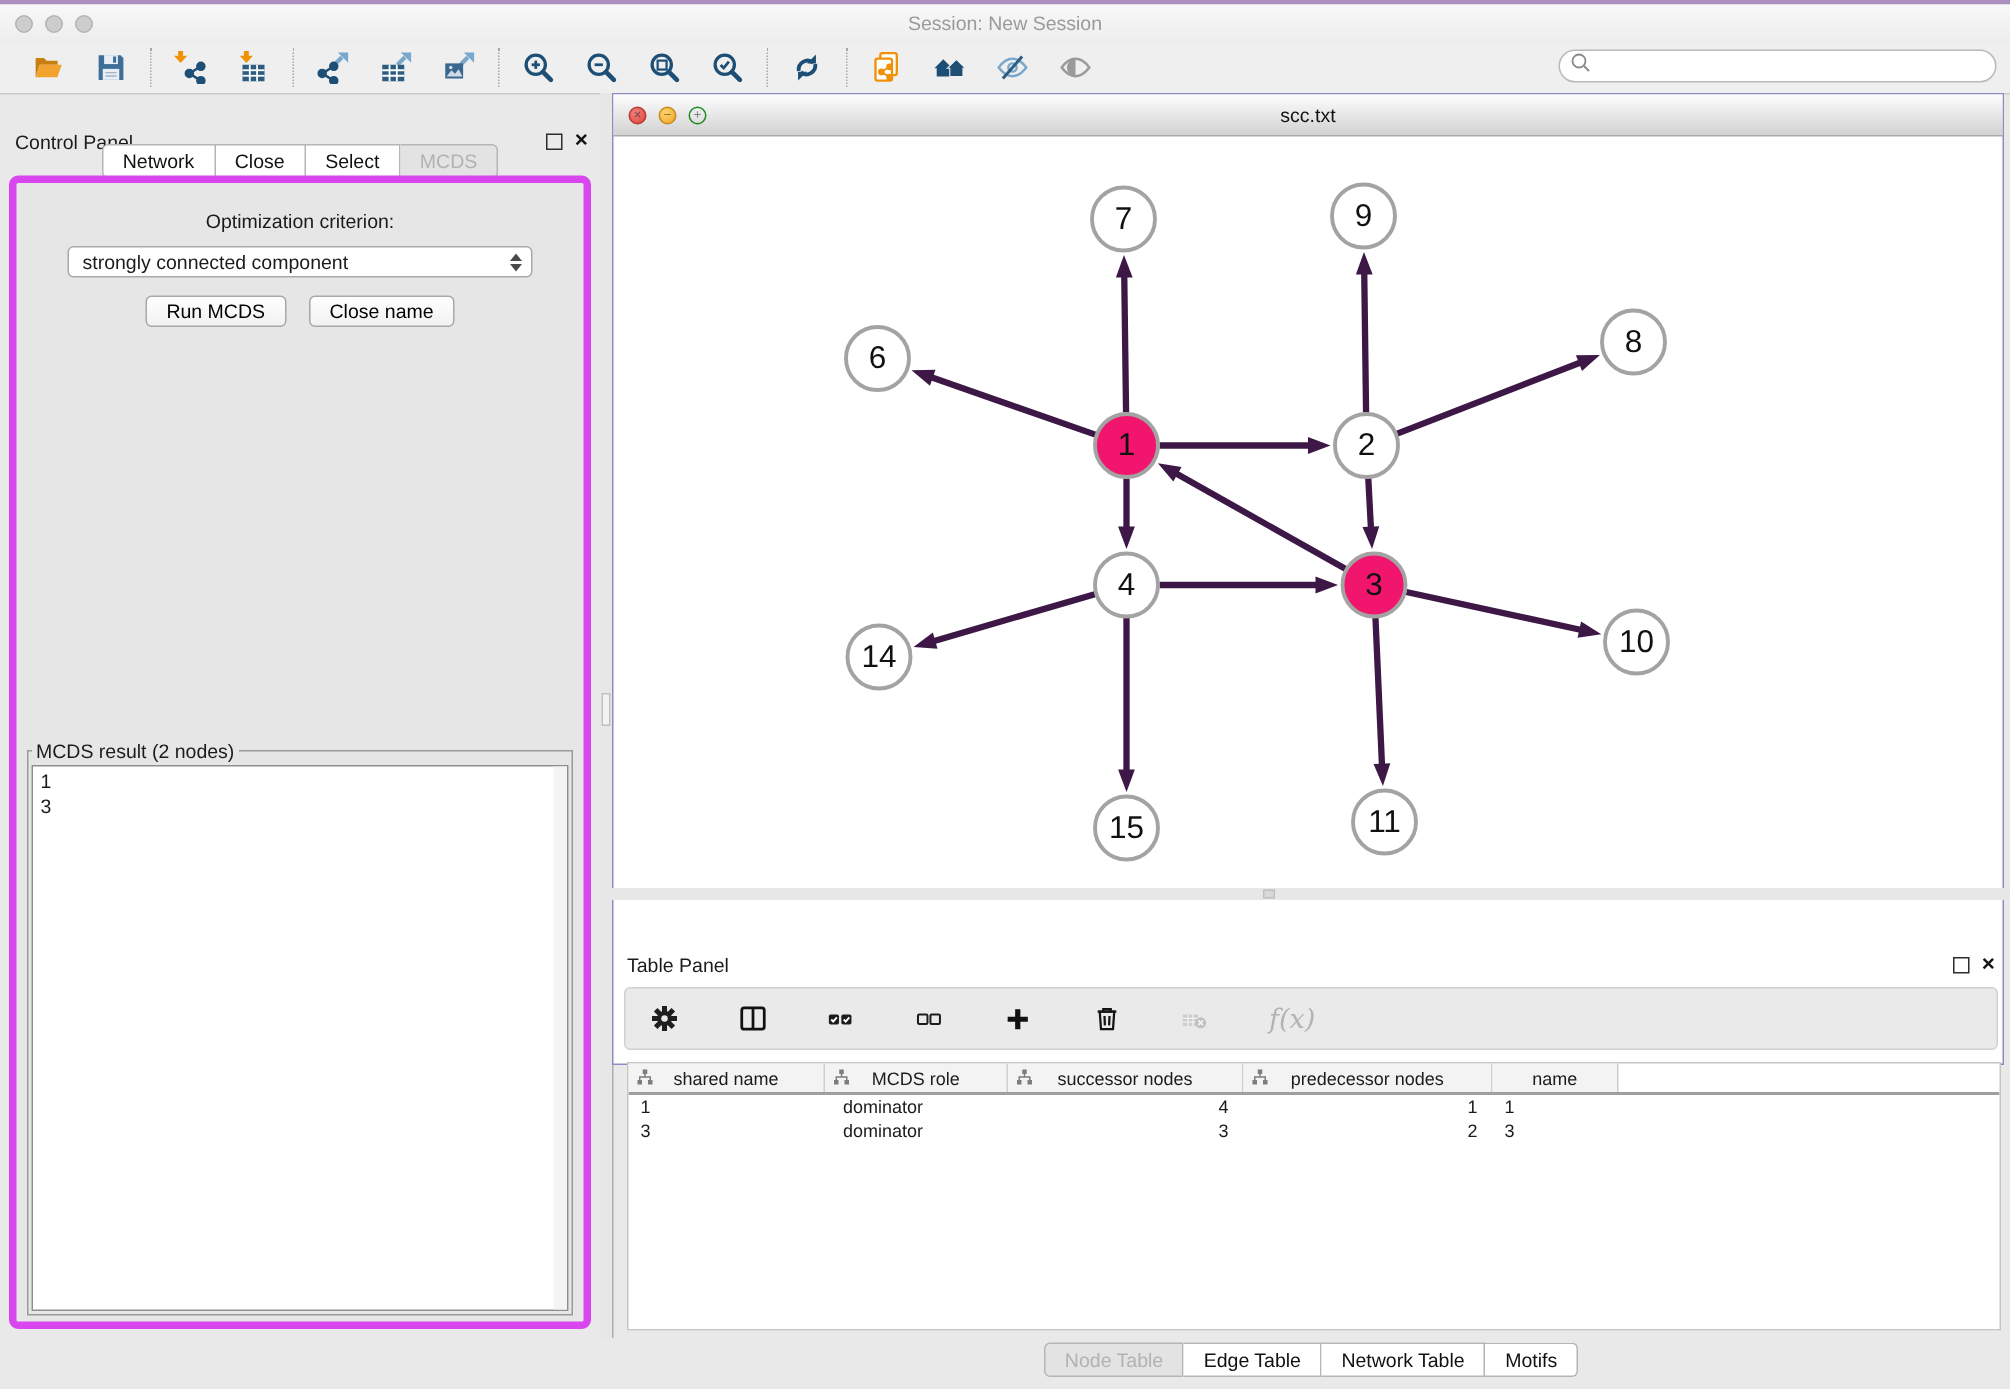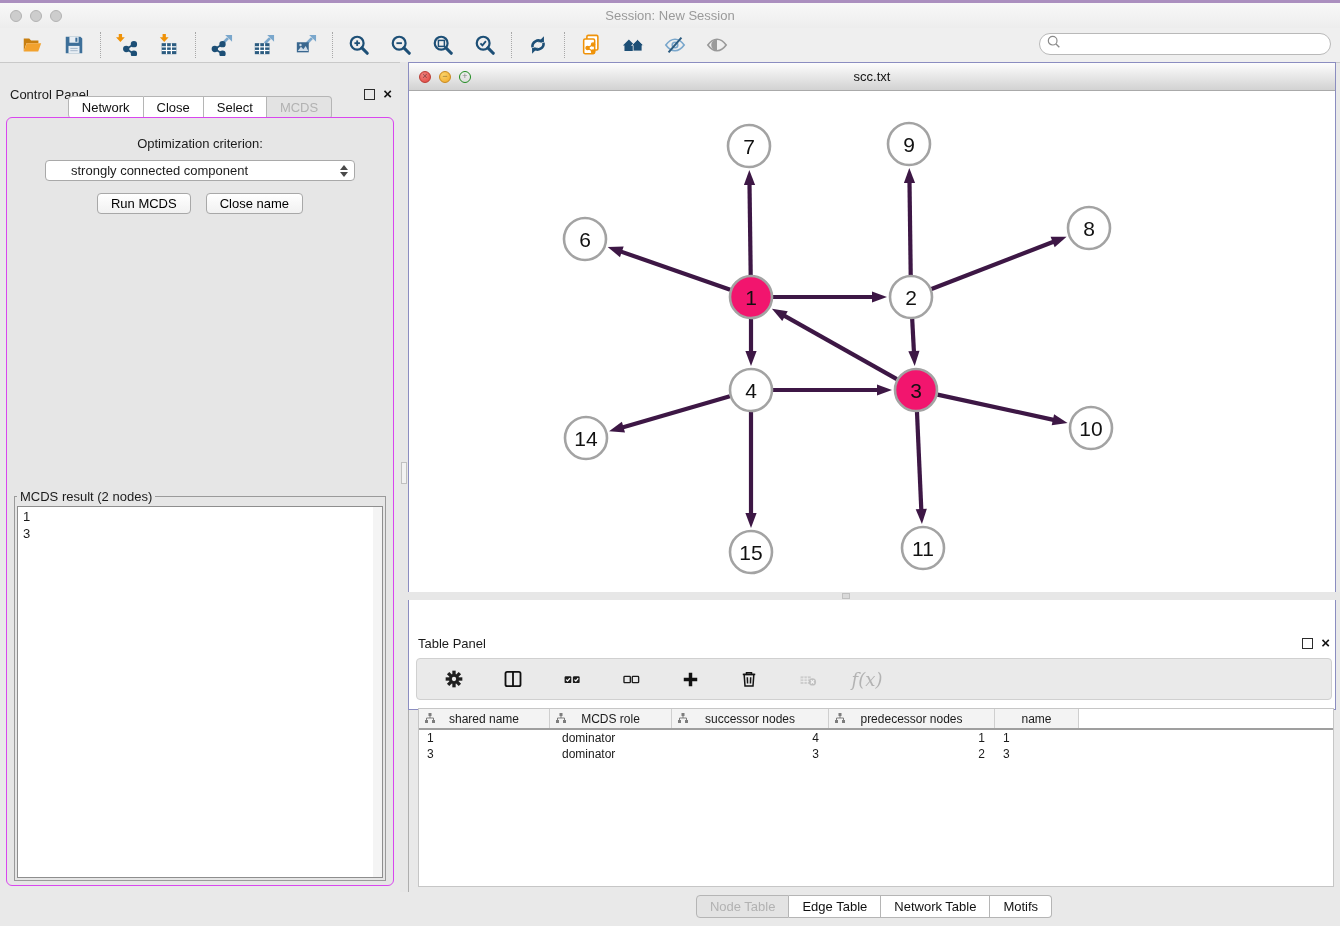--- a/index.html
+++ b/index.html
@@ -32,25 +32,25 @@
   .float-icon{width:9px;height:9px;border:1.6px solid #2c2c2c;display:inline-block;}
   .close-icon{font-weight:bold;font-size:15px;color:#141414;line-height:10px;}
   .seg-tabs{display:flex;justify-content:center;}
   .cp-tabs{position:absolute;top:34px;left:0;right:0;}
   .seg-tab{background:#fff;border:1px solid #b5b5b5;border-left:none;font-size:13px;
            padding:3px 13px;color:#111;}
   .seg-tab:first-child{border-left:1px solid #b5b5b5;border-radius:4px 0 0 4px;}
   .seg-tab:last-child{border-radius:0 4px 4px 0;}
   .seg-tab.active{background:#e3e3e3;color:#b2b2b2;}
   .cp-body{position:absolute;top:55px;left:6px;right:6px;bottom:6px;background:#e6e6e6;
-           border:1px solid #d946ef;border-radius:6px;}
+           border:5px solid #d946ef;border-radius:6px;}
   .opt-label{margin-top:18px;text-align:center;font-size:13px;}
   .dropdown{width:310px;height:21px;margin:9px auto 0;background:#fff;border:1px solid #a9a9a9;
             border-radius:4px;display:flex;align-items:center;font-size:13px;
-            padding-left:25px;box-sizing:border-box;}
+            padding-left:9px;box-sizing:border-box;}
   .stepper{margin-left:auto;margin-right:6px;display:flex;flex-direction:column;gap:2px;}
   .stepper i{width:0;height:0;border-left:4px solid transparent;border-right:4px solid transparent;}
   .stepper .up{border-bottom:5px solid #4a4a4a;}
   .stepper .down{border-top:5px solid #4a4a4a;}
   .btn-row{display:flex;justify-content:center;gap:15px;margin-top:12px;}
   .push-btn{background:linear-gradient(#ffffff,#f1f1f1);border:1px solid #a8a8a8;border-radius:4px;
             font-size:13px;padding:2px 13px;height:21px;box-sizing:border-box;}
   .result-fieldset{position:absolute;left:7px;right:7px;top:371px;bottom:4px;margin:0;padding:1px;
             border:1px solid #9a9a9a;}
   .result-fieldset legend{font-size:13px;padding:0 3px;margin-left:1px;}
@@ -77,21 +77,21 @@
   .t-green{background:radial-gradient(circle at 35% 30%,#8ad089,#27a427;);border:1px solid #1e8a1e;}
   .t-red::before{content:"\00d7";} .t-yellow::before{content:"\2212";} .t-green::before{content:"+";}
   .net-canvas{position:absolute;left:0;top:27px;right:0;bottom:0;}
   
   .table-panel{position:absolute;left:408px;top:600px;right:0;height:288px;margin-top:32px;}
   .tp-header{position:absolute;top:1px;left:10px;right:10px;height:20px;display:flex;
              align-items:center;font-size:13px;}
   .tp-toolbar{position:absolute;left:8px;right:8px;top:26px;height:42px;background:#eaeaea;
              border:1px solid #d0d0d0;border-radius:4px;display:flex;align-items:center;
              gap:17px;padding-left:16px;box-sizing:border-box;}
-  .tp-icon{width:42px;height:22px;display:flex;align-items:center;justify-content:center;}
+  .tp-icon{width:42px;height:22px;display:flex;align-items:center;justify-content:flex-start;}
   .fx{font-family:"DejaVu Serif",serif;font-style:italic;font-size:18px;color:#b3b3b3;}
   .tp-table{position:absolute;left:10px;right:6px;top:76px;bottom:33px;background:#fff;
              border:1px solid #c6c6c6;overflow:hidden;}
   .thead{display:flex;height:19px;border-bottom:2px solid #9f9f9f;}
   .th{position:relative;background:#f3f3f3;border-right:1px solid #cfcfcf;box-sizing:border-box;
       font-size:12px;display:flex;align-items:center;justify-content:center;height:100%;}
   .th .tree{position:absolute;left:5px;top:3px;}
   .trow{display:flex;height:16px;font-size:12px;align-items:center;}
   .td{box-sizing:border-box;overflow:hidden;white-space:nowrap;}
   .tp-tabs{position:absolute;bottom:2px;left:0;right:0;}

